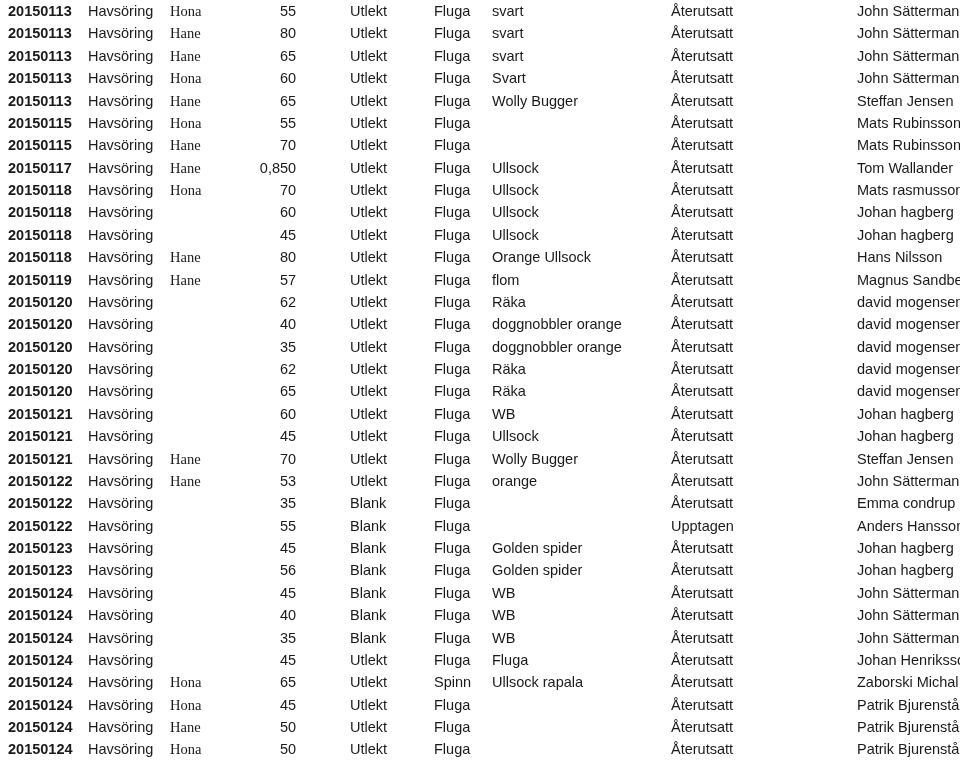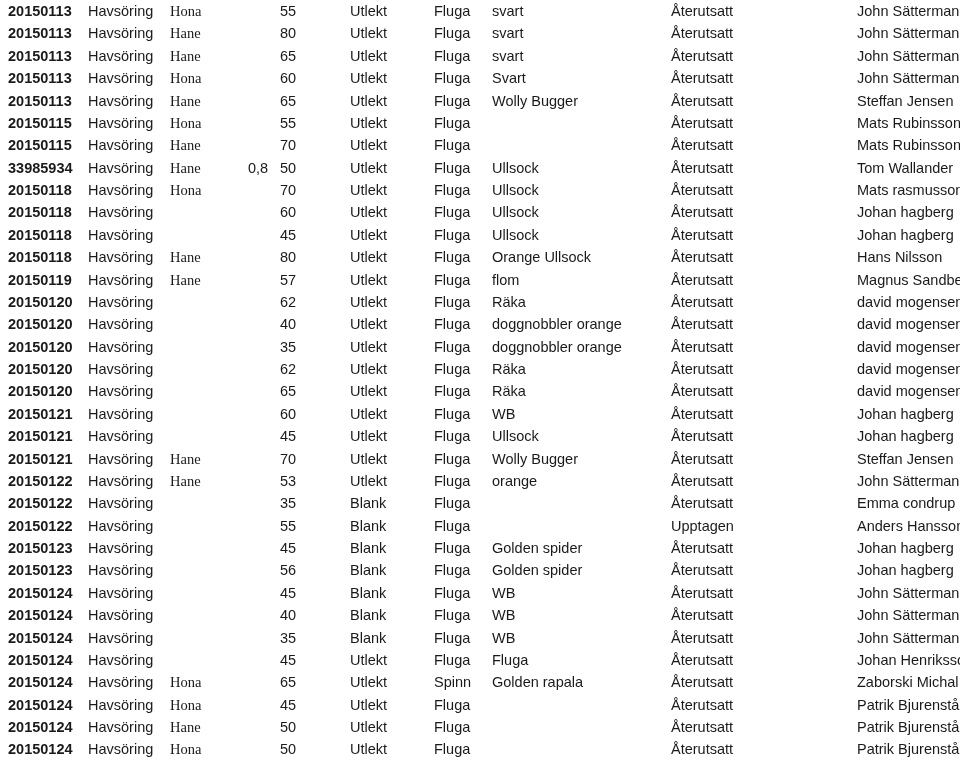--- a/index.html
+++ b/index.html
@@ -27,21 +27,21 @@
     padding: 0;
     margin: 0;
     white-space: nowrap;
     overflow: visible;
     vertical-align: middle;
     line-height: 22.37px;
   }
   .c-date      { width: 80px;  padding-left: 8px !important; font-weight: bold; }
   .c-species   { width: 82px;  padding-left: 0 !important; }
   .c-sex       { width: 78px; font-family: Liberation Serif, serif;  }
-  .c-weight    { width: 32px;  }
+  .c-weight    { width: 32px;  text-align: right; }
   .c-length    { width: 60px;  padding-right: 4px !important; }
   .c-condition { width: 84px;  padding-left: 6px !important; }
   .c-method    { width: 58px;  }
   .c-bait      { width: 179px; }
   .c-status    { width: 186px; }
   .c-fisher    { width: 121px; }
 </style>
 </head>
 <body>
 
@@ -125,21 +125,21 @@
         <td class="c-sex">Hane</td>
         <td class="c-weight"></td>
         <td class="c-length">70</td>
         <td class="c-condition">Utlekt</td>
         <td class="c-method">Fluga</td>
         <td class="c-bait"></td>
         <td class="c-status">Återutsatt</td>
         <td class="c-fisher">Mats Rubinsson</td>
       </tr>
       <tr>
-        <td class="c-date">33985934</td>
+        <td class="c-date">20150117</td>
         <td class="c-species">Havsöring</td>
         <td class="c-sex">Hane</td>
         <td class="c-weight">0,8</td>
         <td class="c-length">50</td>
         <td class="c-condition">Utlekt</td>
         <td class="c-method">Fluga</td>
         <td class="c-bait">Ullsock</td>
         <td class="c-status">Återutsatt</td>
         <td class="c-fisher">Tom Wallander</td>
       </tr>
@@ -408,21 +408,21 @@
         <td class="c-fisher">Johan Henriksson</td>
       </tr>
       <tr>
         <td class="c-date">20150124</td>
         <td class="c-species">Havsöring</td>
         <td class="c-sex">Hona</td>
         <td class="c-weight"></td>
         <td class="c-length">65</td>
         <td class="c-condition">Utlekt</td>
         <td class="c-method">Spinn</td>
-        <td class="c-bait">Golden rapala</td>
+        <td class="c-bait">Ullsock rapala</td>
         <td class="c-status">Återutsatt</td>
         <td class="c-fisher">Zaborski Michal</td>
       </tr>
       <tr>
         <td class="c-date">20150124</td>
         <td class="c-species">Havsöring</td>
         <td class="c-sex">Hona</td>
         <td class="c-weight"></td>
         <td class="c-length">45</td>
         <td class="c-condition">Utlekt</td>

